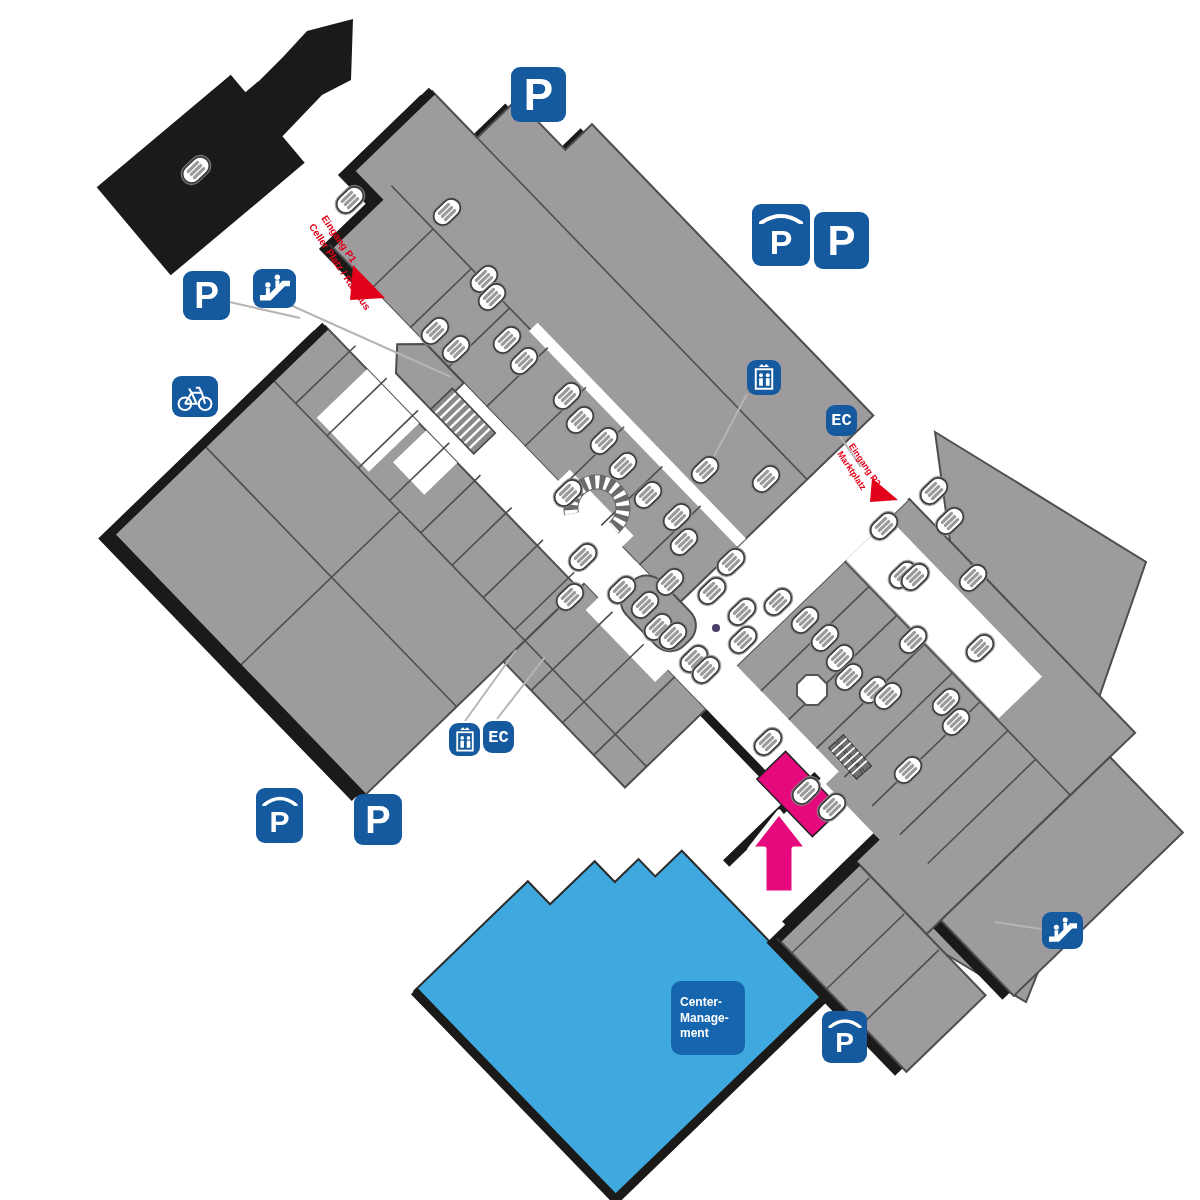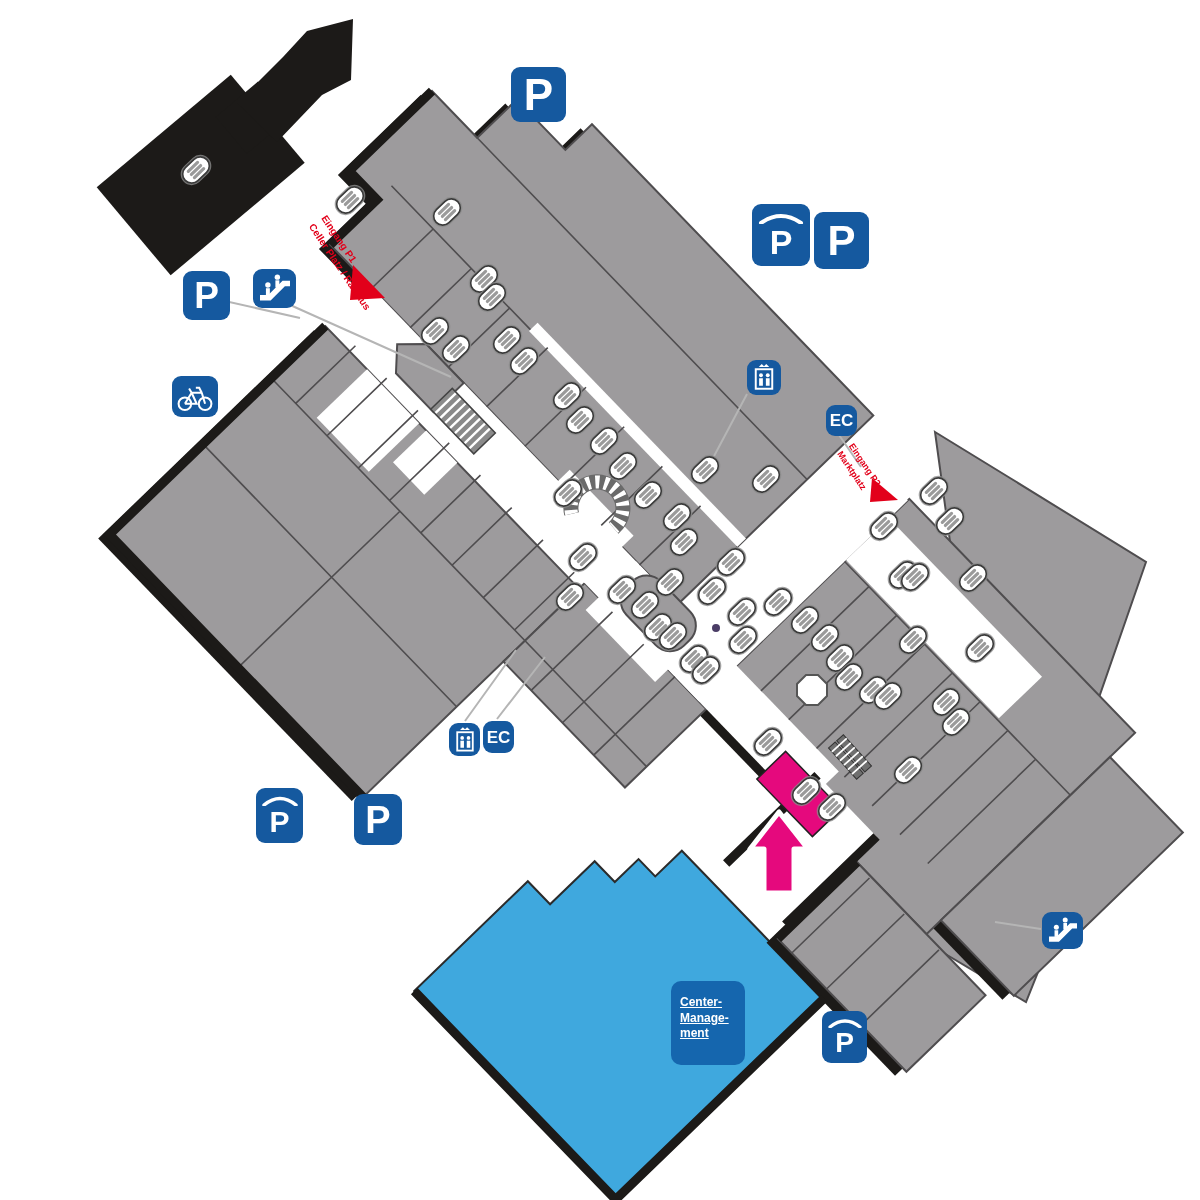--- a/index.html
+++ b/index.html
@@ -4,21 +4,21 @@
 <style>
   html,body{margin:0;padding:0;background:#fff;}
   #stage{position:relative;width:1200px;height:1200px;background:#fff;overflow:hidden;
          font-family:"Liberation Sans",sans-serif;}
   #mapsvg{position:absolute;left:0;top:0;}
   .sign{position:absolute;background:#15599f;border-radius:9px;color:#fff;
         display:flex;flex-direction:column;align-items:center;justify-content:center;
         font-weight:bold;line-height:1;box-sizing:border-box;}
   .sign .roof{margin-bottom:1px;}
   .plabel{font-family:"Liberation Sans",sans-serif;}
-  .ec{font-family:Liberation Sans, sans-serif;letter-spacing:0px;}
+  .ec{font-family:Liberation Mono, monospace;letter-spacing:0px;}
   .badge{position:absolute;background:#1566ae;border-radius:10px;color:#fff;
          font-weight:bold;font-size:12px;line-height:1.3;padding:14px 6px 6px 9px;
          box-sizing:border-box;}
   .redlabel{position:absolute;color:#e2001a;font-weight:bold;font-size:10px;
             line-height:1.5;white-space:nowrap;transform-origin:0 0;}
   .redlabel.small{font-size:9px;}
 </style>
 </head>
 <body>
 
@@ -279,21 +279,21 @@
 <div class="sign" style="left:1042px;top:912px;width:41px;height:37px;">
   <svg width="34" height="28" viewBox="0 0 44 38">
     <path d="M3,30 L15,30 L33,12 L41,12" stroke="#ffffff" stroke-width="7" fill="none"></path>
     <circle cx="13" cy="14" r="3.4" fill="#ffffff"></circle>
         <rect x="10.5" y="18" width="5" height="9" fill="#ffffff"></rect>
     <circle cx="25" cy="4" r="3.4" fill="#ffffff"></circle>
         <rect x="22.5" y="8" width="5" height="9" fill="#ffffff"></rect>
   </svg>
 </div>
 
-<div class="badge" style="left:671px;top:981px;width:74px;height:84px;text-decoration:underline;">
+<div class="badge" style="left:671px;top:981px;width:74px;height:74px;">
   <div>Center-</div>
   <div>Manage-</div>
   <div>ment</div>
 </div>
 
 <div class="redlabel" style="left:330px;top:212px;transform:rotate(56deg);">
   <div>Eingang P1</div>
   <div>Celler Platz / Rathaus</div>
 </div>
 <div class="redlabel small" style="left:856px;top:441px;transform:rotate(56deg);">

